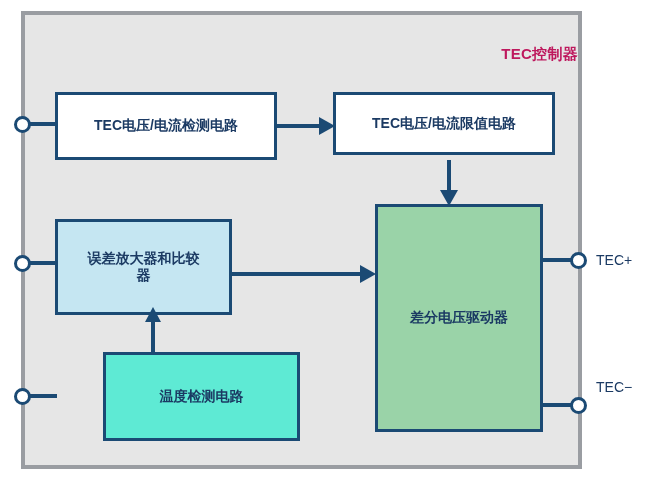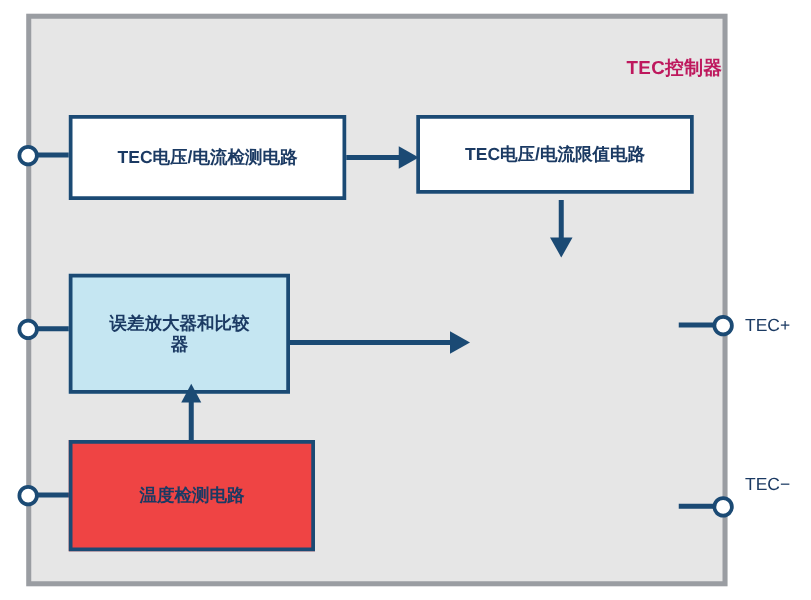--- a/index.html
+++ b/index.html
@@ -51,21 +51,21 @@
     justify-content: center;
     text-align: center;
     color: #1b3a63;
     font-size: 14px;
     font-weight: bold;
     line-height: 1.25;
     padding: 2px 24px;
   }
   .block.white  { background: #ffffff; }
   .block.blue   { background: #c5e6f2; }
-  .block.orange { background: #ef4444; }
+  .block.orange { background: #5eead4; margin-left: 48px; }
   .block.green  { background: #9ad3a8; }
 
   .block-sense  { left: 55px;  top: 92px;  width: 222px; height: 68px; }
   .block-limit  { left: 333px; top: 92px;  width: 222px; height: 63px; text-align: right; }
   .block-err    { left: 55px;  top: 219px; width: 177px; height: 96px; }
   .block-temp   { left: 55px;  top: 352px; width: 197px; height: 89px; }
   .block-driver { left: 375px; top: 204px; width: 168px; height: 228px; }
 
   
   .wire-h {
@@ -144,20 +144,23 @@
   </div>
 
   <div class="block blue block-err">
     <span>误差放大器和比较器</span>
   </div>
 
   <div class="block orange block-temp">
     <span>温度检测电路</span>
   </div>
 
+  <div class="block green block-driver">
+    <span>差分电压驱动器</span>
+  </div>
 
   <div class="wire-h" style="left:277px; top:124px; width:44px;"></div>
   <div class="arrow arrow-right" style="left:319px; top:117px;"></div>
 
   <div class="wire-v" style="left:447px; top:160px; height:32px;"></div>
   <div class="arrow arrow-down" style="left:440px; top:190px;"></div>
 
   <div class="wire-h" style="left:232px; top:272px; width:131px;"></div>
   <div class="arrow arrow-right" style="left:360px; top:265px;"></div>
 

